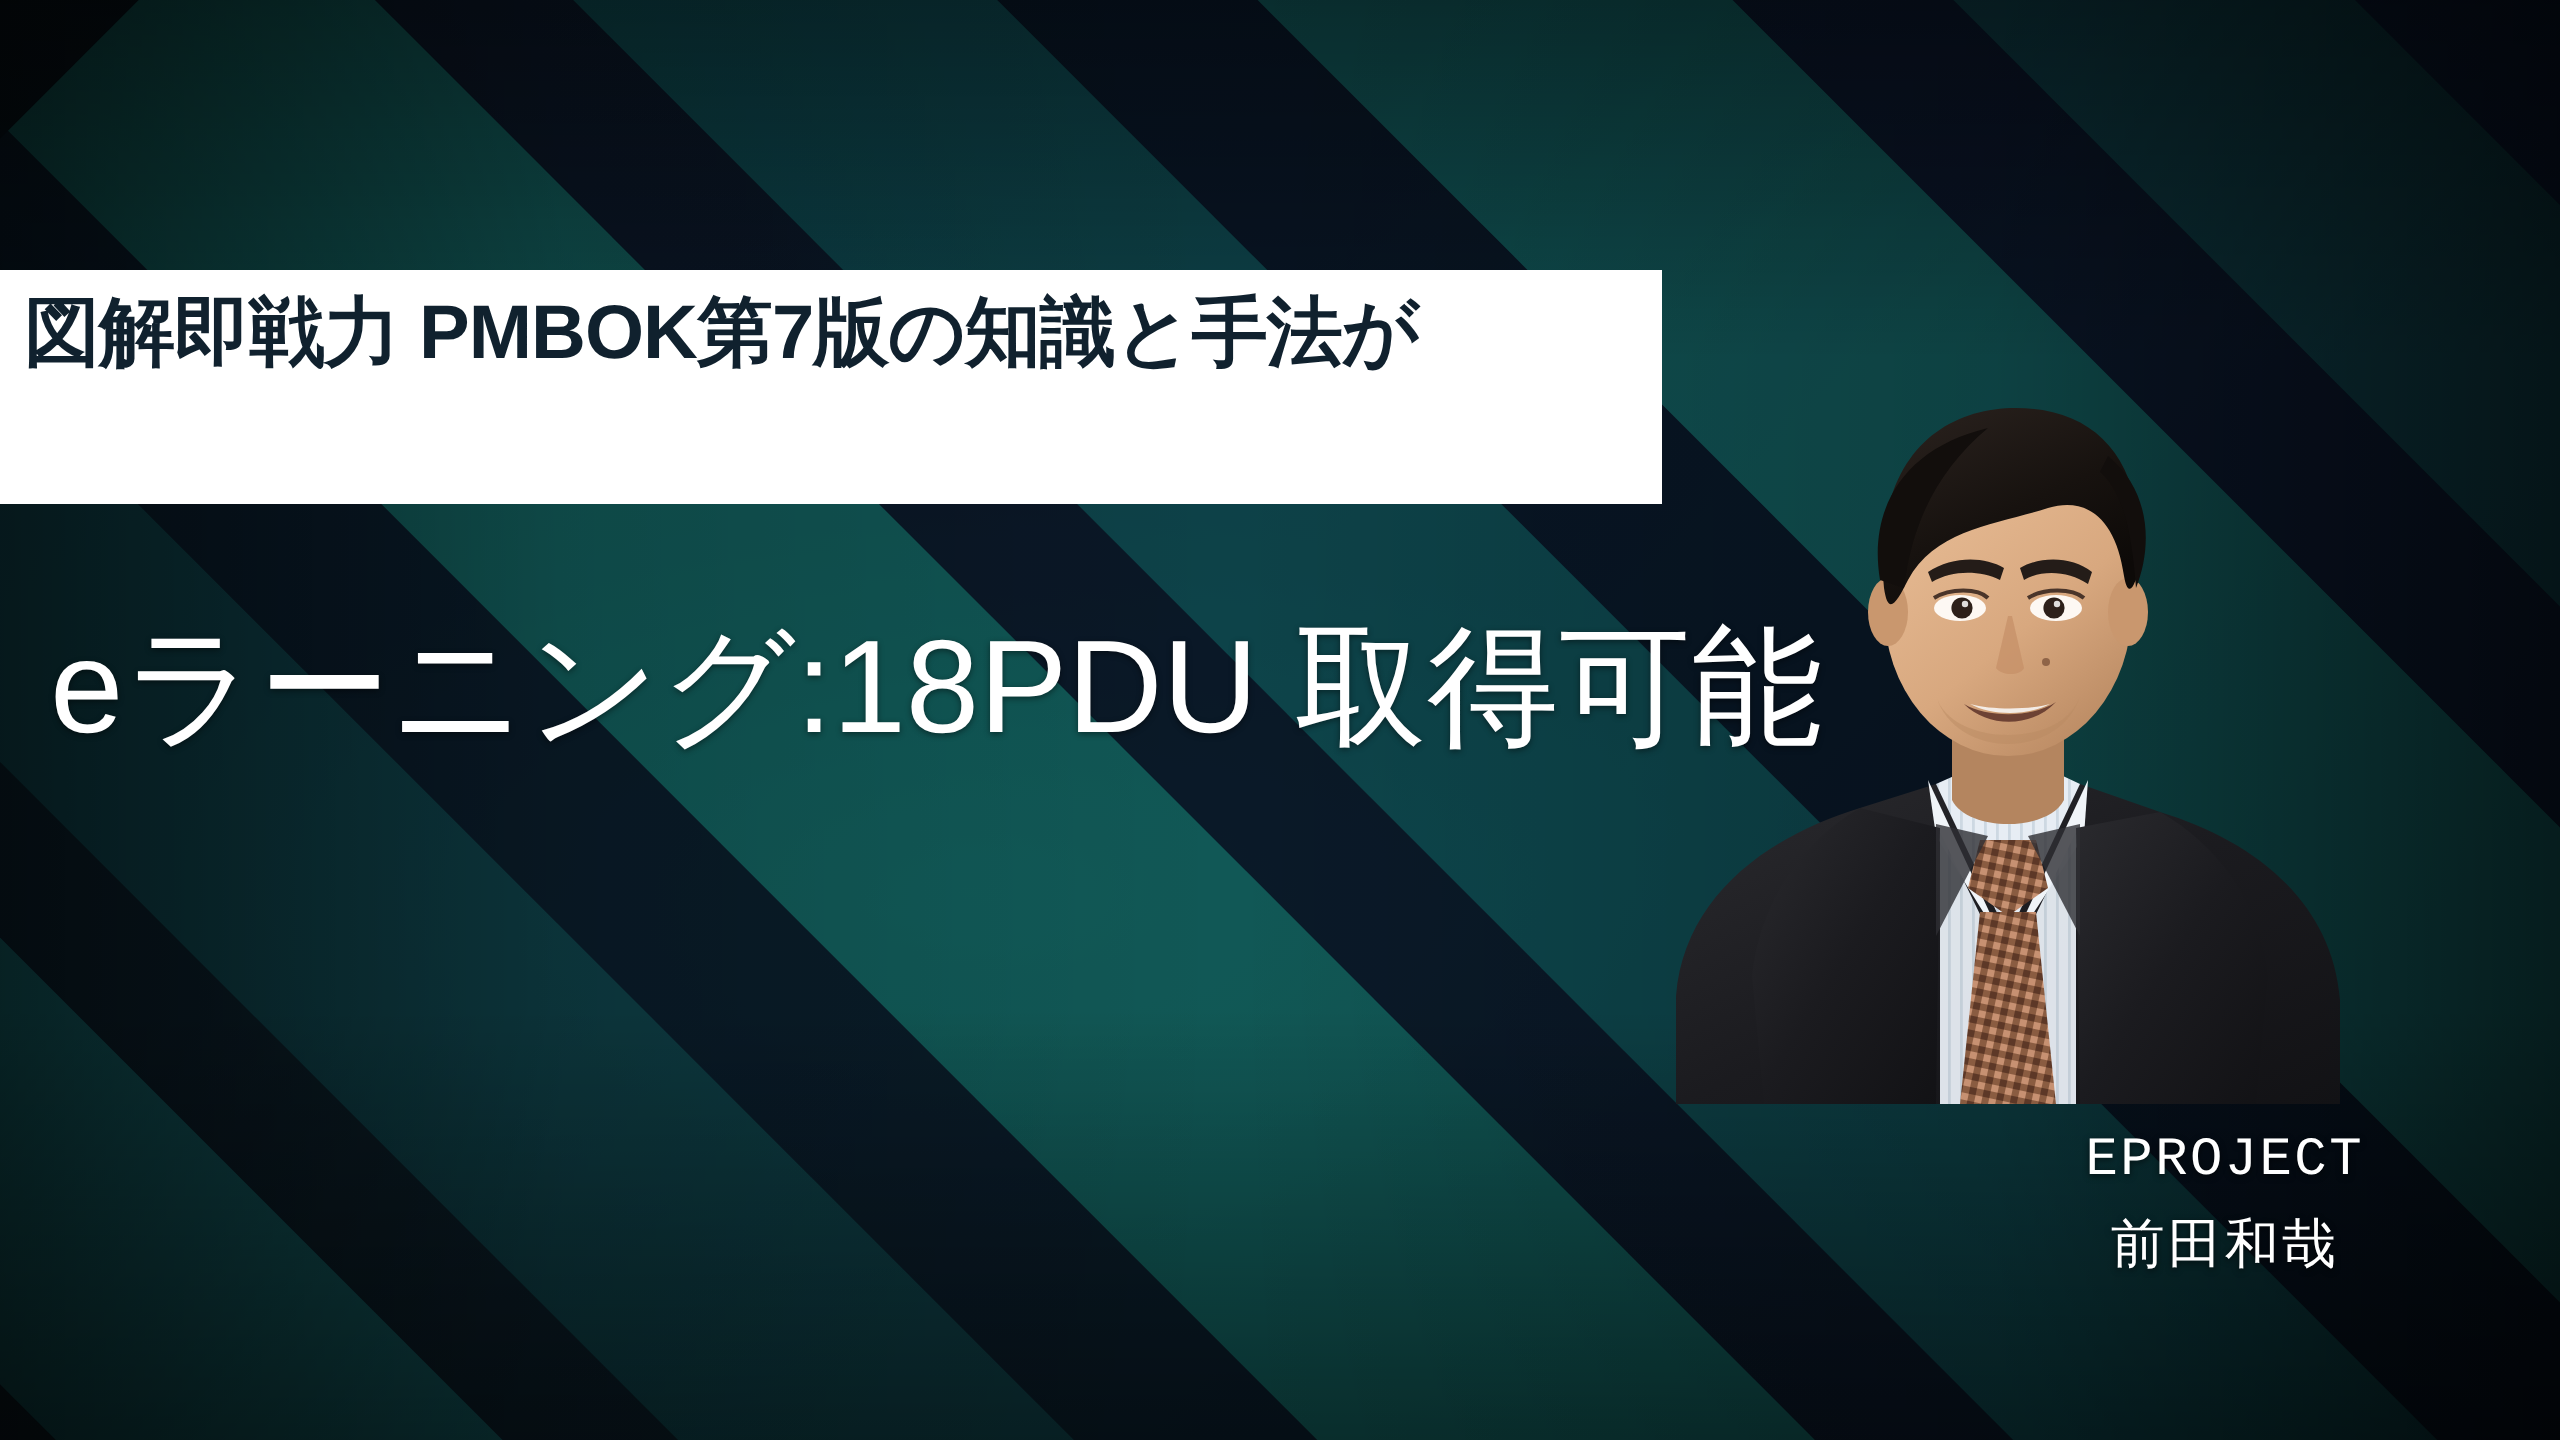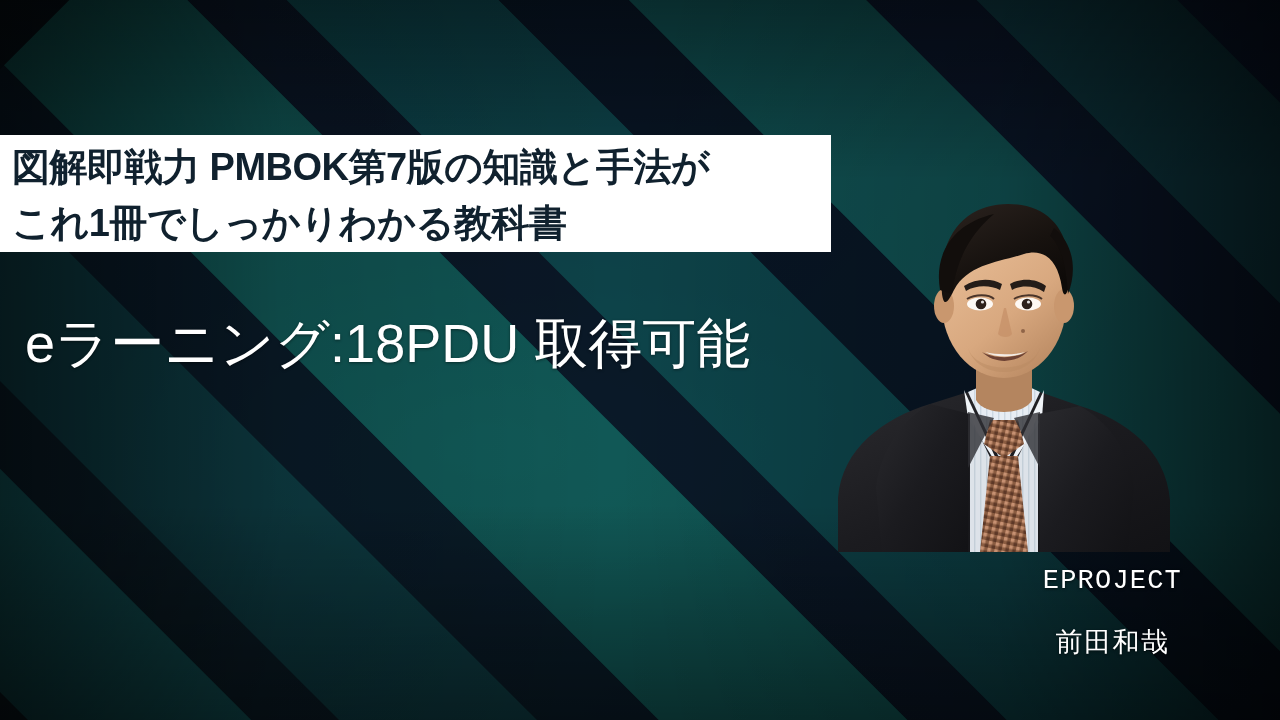--- a/index.html
+++ b/index.html
@@ -70,21 +70,21 @@
     letter-spacing: -0.5px;
     white-space: nowrap;
   }
 
   
   #subtitle {
     position: absolute;
     left: 25px;
     top: 308px;
     color: #ffffff;
-    font-size: 54px;
+    font-size: 66px;
     font-weight: normal;
     line-height: 70px;
     letter-spacing: 0px;
     white-space: nowrap;
     text-shadow: 0 1px 3px rgba(0,0,0,0.45);
   }
 
   
   #portrait {
     position: absolute;
@@ -111,21 +111,20 @@
     white-space: nowrap;
     text-shadow: 0 1px 3px rgba(0,0,0,0.6);
     font-family: Liberation Mono, monospace;
   }
   .presenter-name {
     font-size: 27px;
     letter-spacing: 1.5px;
     line-height: 44px;
     white-space: nowrap;
     text-shadow: 0 1px 3px rgba(0,0,0,0.6);
-    margin-top: 20px;
   }
 </style>
 </head>
 <body>
 
 <div id="slide">
 
   <div class="bg-base"></div>
   <div class="stripes" id="stripes">
       <div class="stripe" style="left: 0px; width: 150px; background: rgb(12, 26, 36); opacity: 0.95;"></div>
@@ -144,21 +143,20 @@
       <div class="stripe" style="left: 1550px; width: 78px; background: rgb(10, 20, 40); opacity: 0.9;"></div>
       <div class="stripe" style="left: 1628px; width: 142px; background: rgb(13, 58, 68); opacity: 0.82;"></div>
       <div class="stripe" style="left: 1770px; width: 110px; background: rgb(10, 22, 48); opacity: 0.9;"></div>
       <div class="stripe" style="left: 1880px; width: 160px; background: rgb(15, 78, 82); opacity: 0.8;"></div>
       <div class="stripe" style="left: 2040px; width: 160px; background: rgb(7, 16, 30); opacity: 0.95;"></div>
     </div>
   <div class="vig"></div>
 
   <div id="title-band">
     <div class="title-line">図解即戦力 PMBOK第7版の知識と手法が</div>
-    <div class="title-line">これ1冊でしっかりわかる教科書</div>
   </div>
 
   <div id="subtitle">eラーニング:18PDU 取得可能</div>
 
   <div id="portrait">
     <svg width="370" height="384" viewBox="0 0 370 384">
       <defs>
         <linearGradient id="suitG" x1="0" y1="0" x2="1" y2="1">
           <stop offset="0%" stop-color="#2a2a2e"></stop>
           <stop offset="50%" stop-color="#1b1b1f"></stop>

